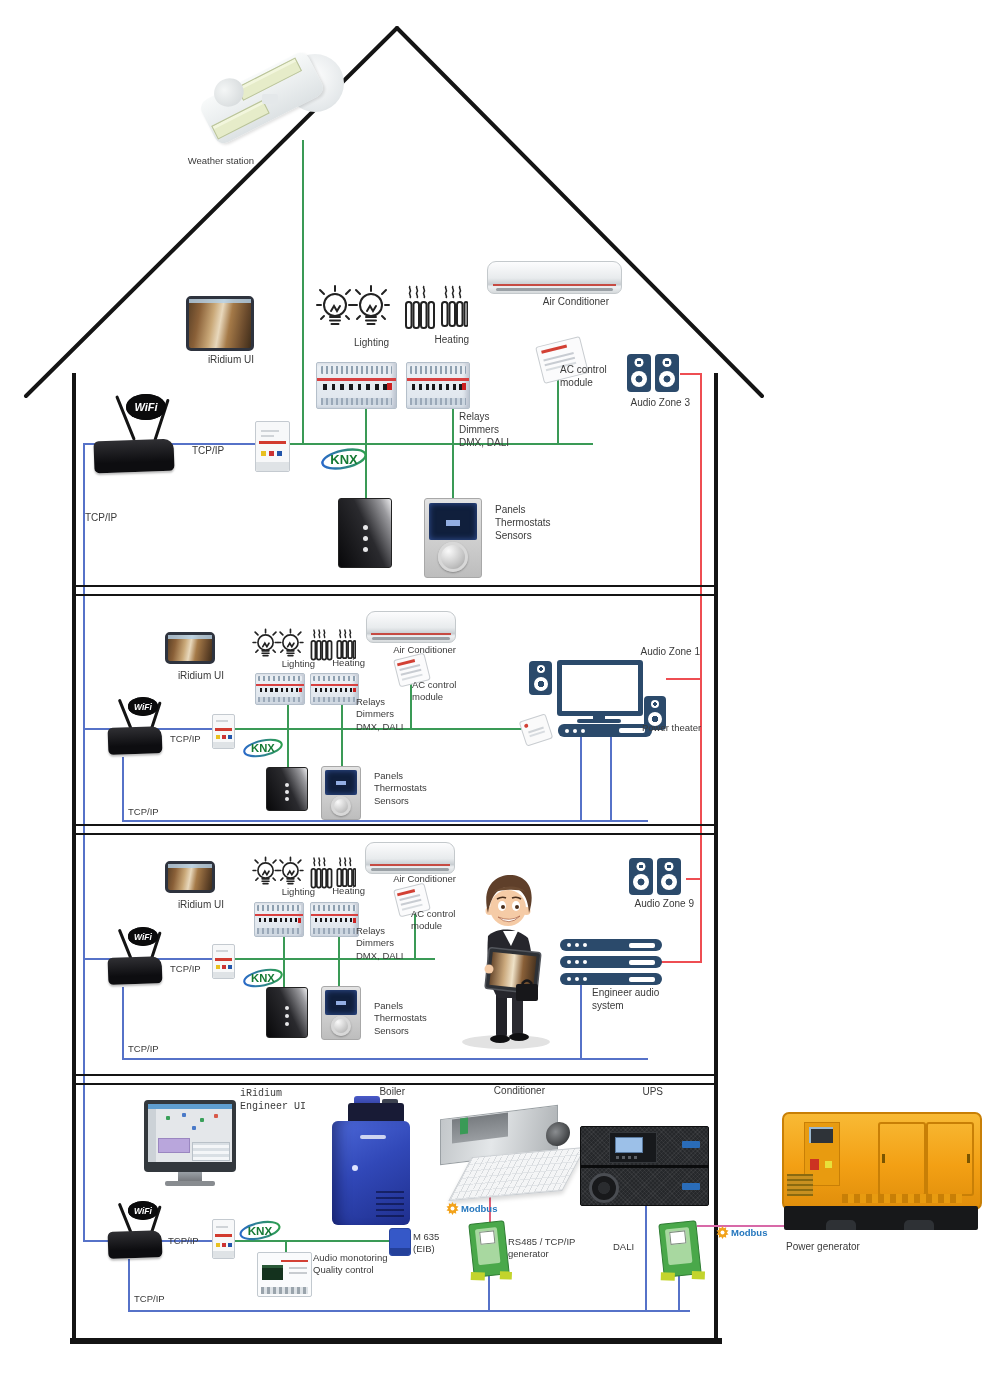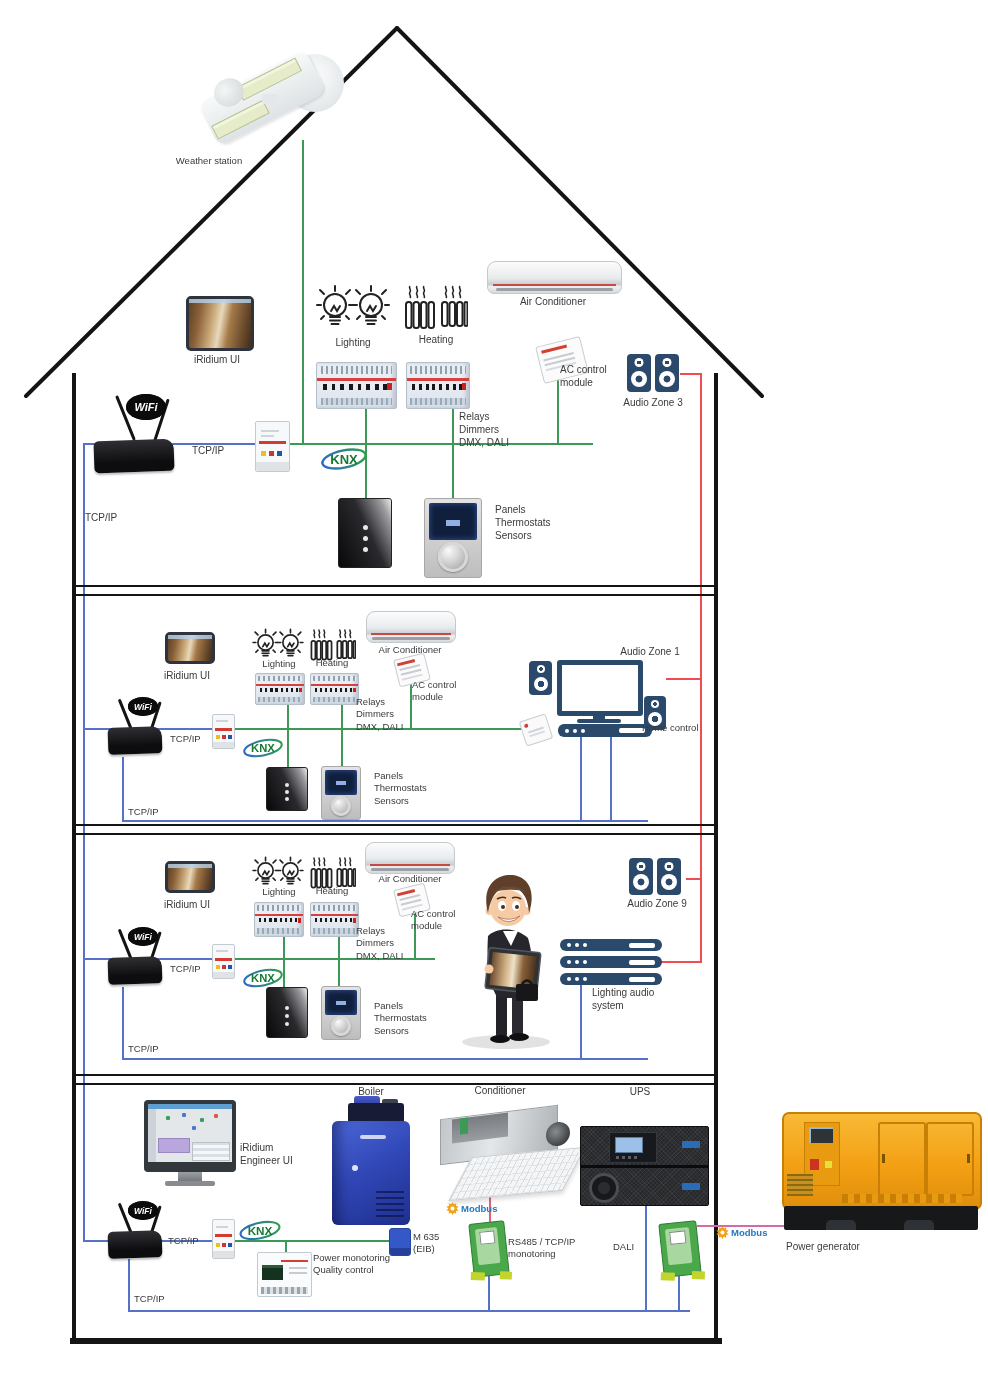--- a/index.html
+++ b/index.html
@@ -1,20 +1,20 @@
 <!DOCTYPE html>
 <html><head>
 <meta charset="utf-8">
 <style>
   html,body{margin:0;padding:0;background:#fff;}
   #stage{position:relative;width:988px;height:1384px;background:#fff;overflow:hidden;
          font-family:"Liberation Sans",sans-serif;color:#3c3c3c;}
   .abs{position:absolute;}
   .lbl{position:absolute;font-size:10px;line-height:1.3;color:#3a3a3a;white-space:pre-line;z-index:40;}
-  .ctr{text-align:center;}
+  .ctr{text-align:right;}
   .s9{font-size:9.5px;}
   
   .hl{position:absolute;height:2px;z-index:4;}
   .vl{position:absolute;width:2px;z-index:4;}
   .g{background:#3a9a56;}
   .bl{background:#5672c8;}
   .rd{background:#ee4d52;}
   .pk{background:#d869a8;}
   .pk2{background:#e0607a;}
   
@@ -508,21 +508,21 @@
       <b class="ct" style="width:8px;height:8px;"></b>
       <b class="cw" style="width:14px;height:14px;bottom:4px;"></b>
     </div>
   <div class="lbl ctr" style="left:600px;top:645px;width:100px;">Audio Zone 1</div>
   <div class="rbar dev" style="left:558px;top:724px;width:80px;height:13px;">
       <s></s>
       <s></s>
       <s></s>
       <em></em>
     </div>
-  <div class="lbl s9" style="left:642px;top:722px;">Home control</div>
+  <div class="lbl s9" style="left:642px;top:722px;">Power theater</div>
   <div class="dev irb" style="left:522px;top:717px;width:26px;height:24px;">
       <i></i>
       <u></u>
     </div>
   <div class="lbl s9" style="left:128px;top:806px;">TCP/IP</div>
 
   <div class="dev tab" style="left:165px;top:861px;width:44px;height:26px;">
       <i></i>
     </div>
   <div class="lbl ctr" style="left:150px;top:898px;width:74px;">iRidium UI</div>
@@ -655,21 +655,21 @@
       <s></s>
       <s></s>
       <em></em>
     </div>
   <div class="rbar dev" style="left:560px;top:973px;width:88px;height:12px;">
       <s></s>
       <s></s>
       <s></s>
       <em></em>
     </div>
-  <div class="lbl" style="left:592px;top:986px;">Lighting audio
+  <div class="lbl" style="left:592px;top:986px;">Engineer audio
 system</div>
 
   <svg class="dev" style="left:460px;top:866px;" width="100" height="184" viewBox="0 0 100 184">
     <defs>
       <linearGradient id="roomg" x1="0" y1="0" x2="1" y2="0">
         <stop offset="0" stop-color="#6a4a2e"></stop>
           <stop offset=".3" stop-color="#caa87c"></stop>
         <stop offset=".5" stop-color="#efe2c8"></stop>
           <stop offset=".72" stop-color="#8a6038"></stop>
           <stop offset="1" stop-color="#4a3420"></stop>
@@ -712,21 +712,21 @@
       <span class="d2" style="left:34px;top:9px;background:#4a7ac8;"></span>
       <span class="d3" style="left:52px;top:14px;background:#3aa05a;"></span>
       <span class="d4" style="left:66px;top:10px;background:#d85a4a;"></span>
       <span class="d5" style="left:44px;top:22px;background:#4a7ac8;"></span>
       <span class="pt"></span>
         <span class="t2"></span>
     </span>
     <span class="st"></span>
       <span class="ba"></span>
   </div>
-  <div class="lbl" style="left:240px;top:1141px;">iRidium
+  <div class="lbl" style="left:240px;top:1087px;font-family:Liberation Mono, monospace;">iRidium
 Engineer UI</div>
 
   <div class="lbl ctr" style="left:337px;top:1085px;width:68px;">Boiler</div>
   <div class="dev boiler" style="left:332px;top:1103px;width:80px;height:124px;">
     <span class="c1"></span>
       <span class="c2"></span>
       <span class="burn"></span>
     <span class="body">
         <span class="br"></span>
         <span class="dot"></span>
@@ -806,38 +806,38 @@
     </div>
   <div class="lbl s9" style="left:413px;top:1231px;">M 635
 (EIB)</div>
 
   <div class="dev pmet" style="left:257px;top:1252px;width:53px;height:43px;">
     <span class="rs"></span>
       <span class="lcd"></span>
       <span class="ln"></span>
       <span class="tb"></span>
   </div>
-  <div class="lbl s9" style="left:313px;top:1252px;">Power monotoring
+  <div class="lbl s9" style="left:313px;top:1252px;">Audio monotoring
 Quality control</div>
 
   <div class="modbus" style="left:446px;top:1202px;">
     <svg width="13" height="13" viewBox="0 0 13 13">
         <path d="M6.5 0 l1.3 2.2 2.4-.9-.2 2.6 2.5.7-1.8 1.9 1.8 1.9-2.5.7.2 2.6-2.4-.9L6.5 13 5.2 10.8l-2.4.9.2-2.6L.5 8.4 2.3 6.5.5 4.6 3 3.9l-.2-2.6 2.4.9z" fill="#f2a21a"></path>
         <circle cx="6.5" cy="6.5" r="2" fill="#fff"></circle>
       </svg>
     <b>Modbus</b>
   </div>
   <div class="dev gconv" style="left:471px;top:1222px;width:34px;height:52px;">
     <span class="face"></span>
       <span class="port"></span>
       <span class="tab1"></span>
       <span class="tab2"></span>
   </div>
   <div class="lbl s9" style="left:508px;top:1236px;">RS485 / TCP/IP
-monotoring</div>
+generator</div>
 
   <div class="lbl s9" style="left:613px;top:1241px;">DALI</div>
   <div class="dev gconv" style="left:661px;top:1222px;width:36px;height:52px;">
     <span class="face"></span>
       <span class="port"></span>
       <span class="tab1"></span>
       <span class="tab2"></span>
   </div>
   <div class="modbus" style="left:716px;top:1226px;">
     <svg width="13" height="13" viewBox="0 0 13 13">

